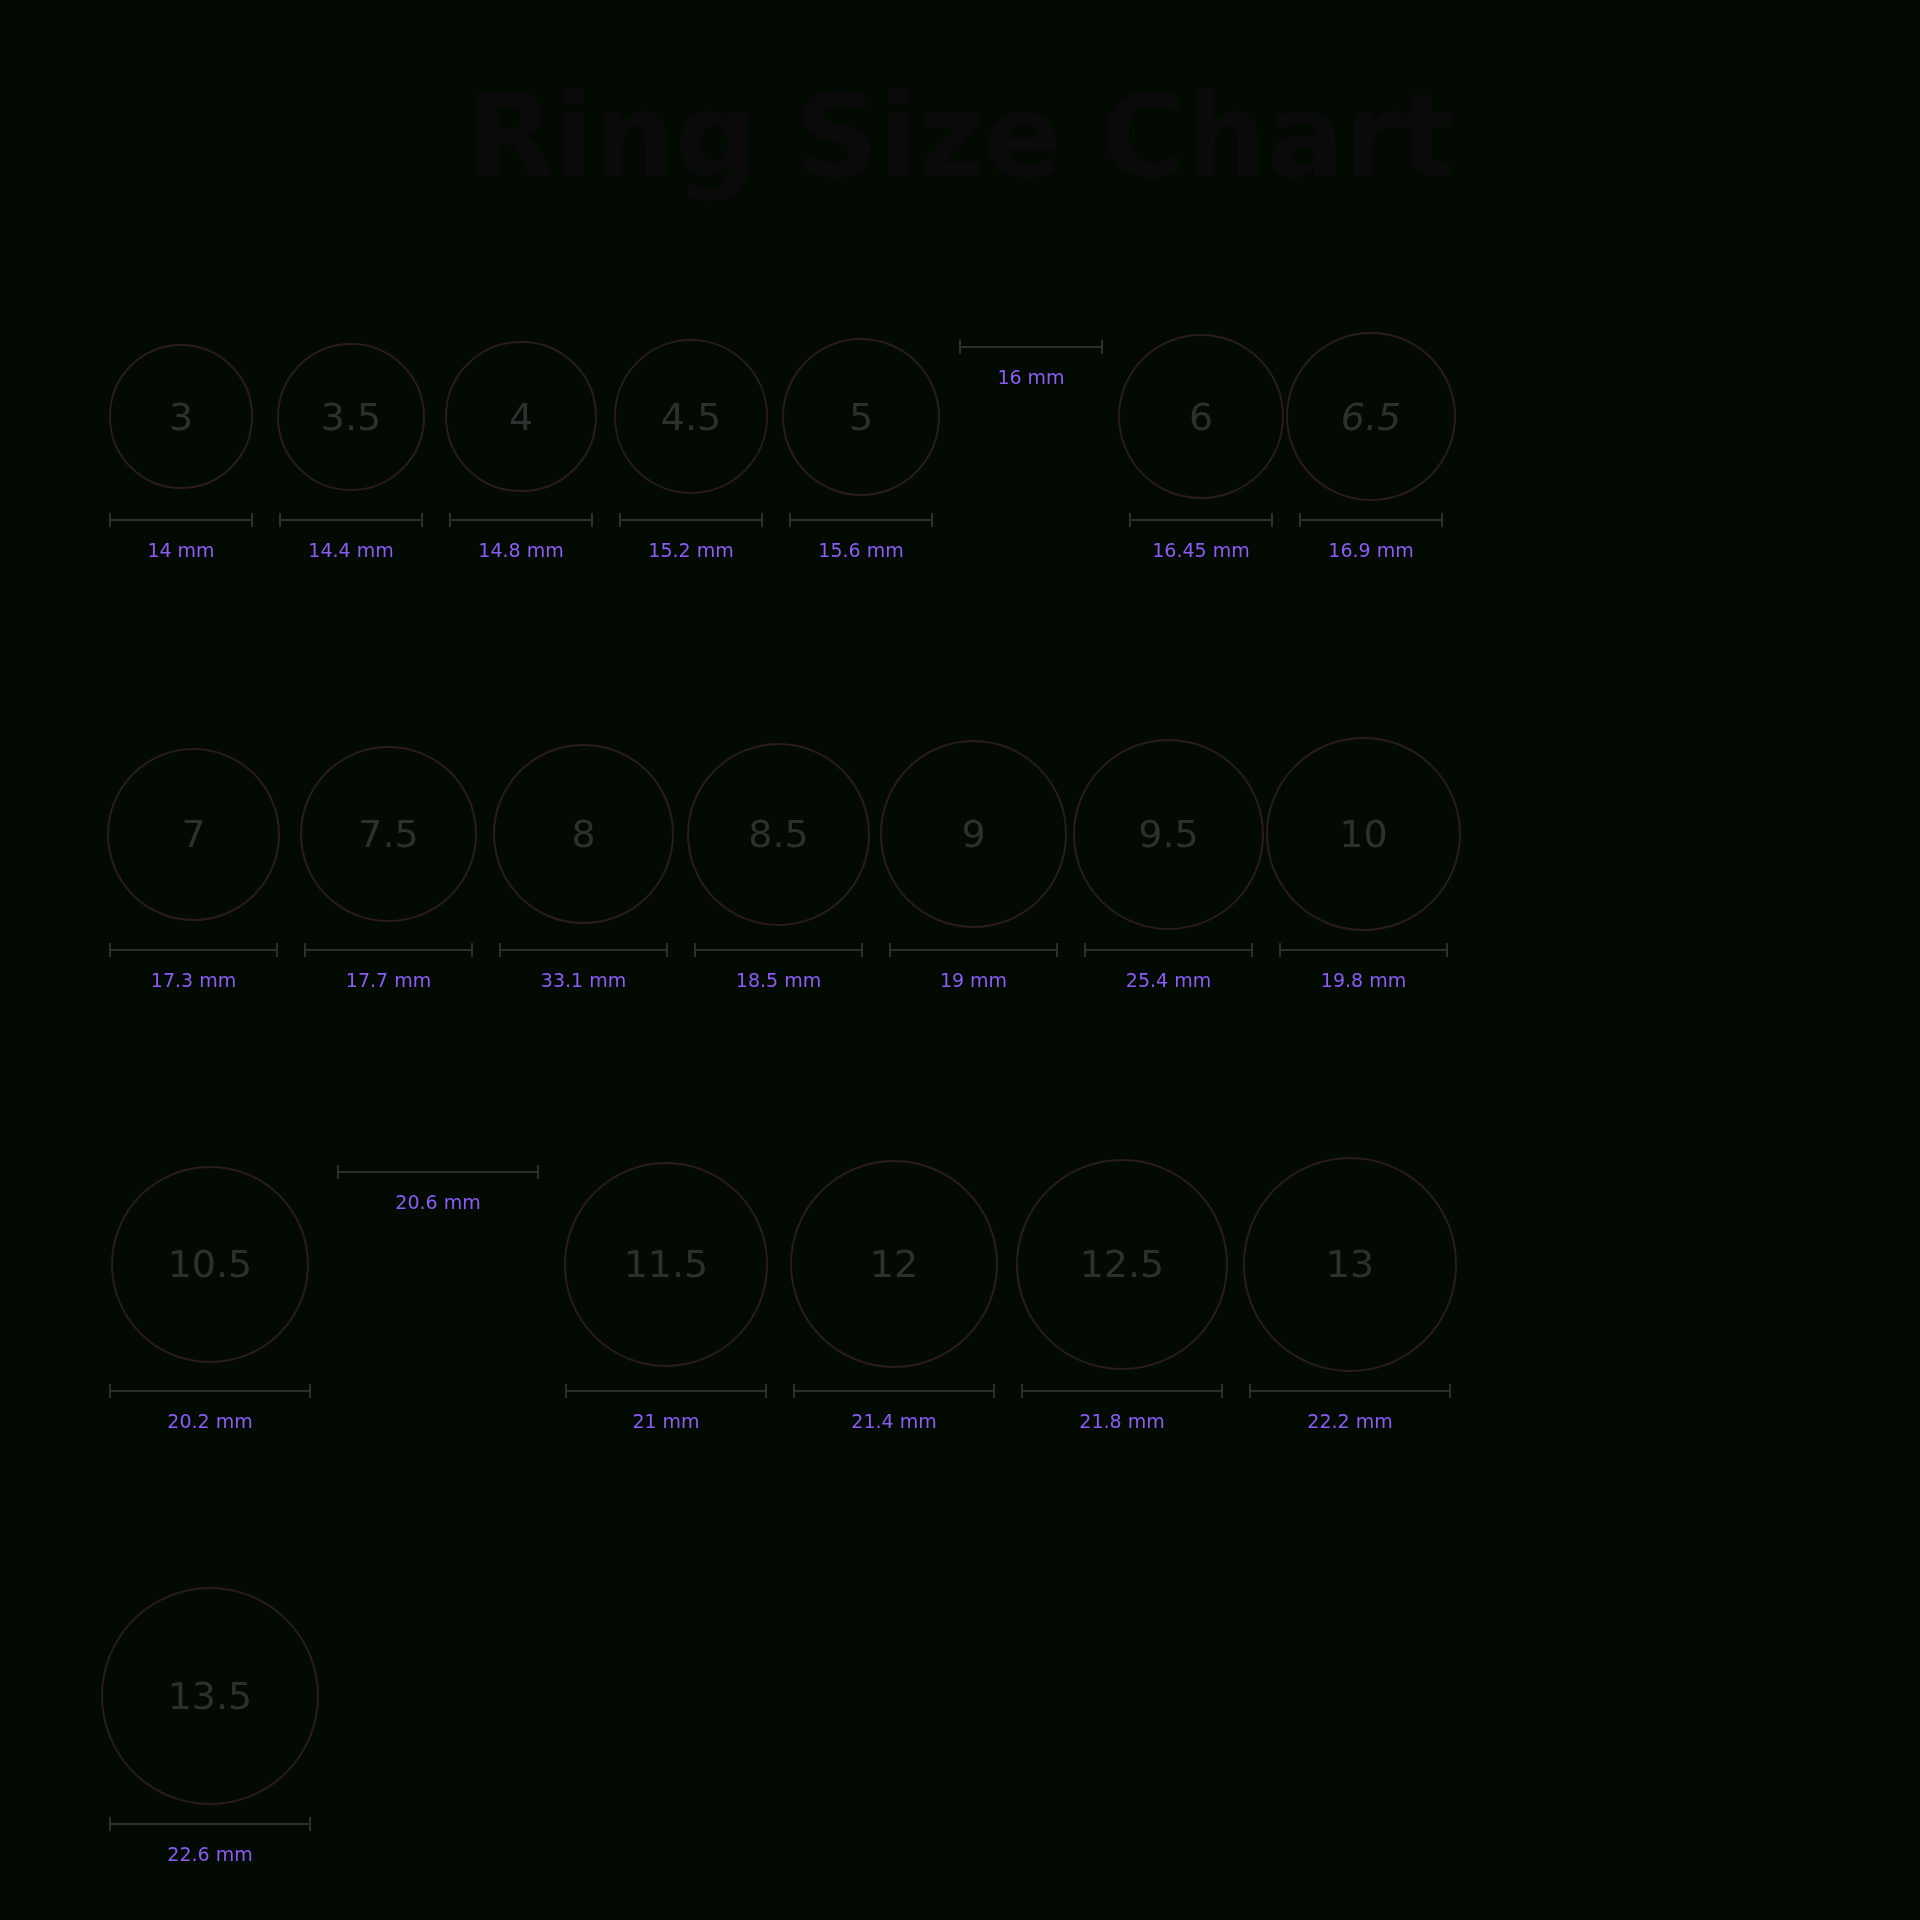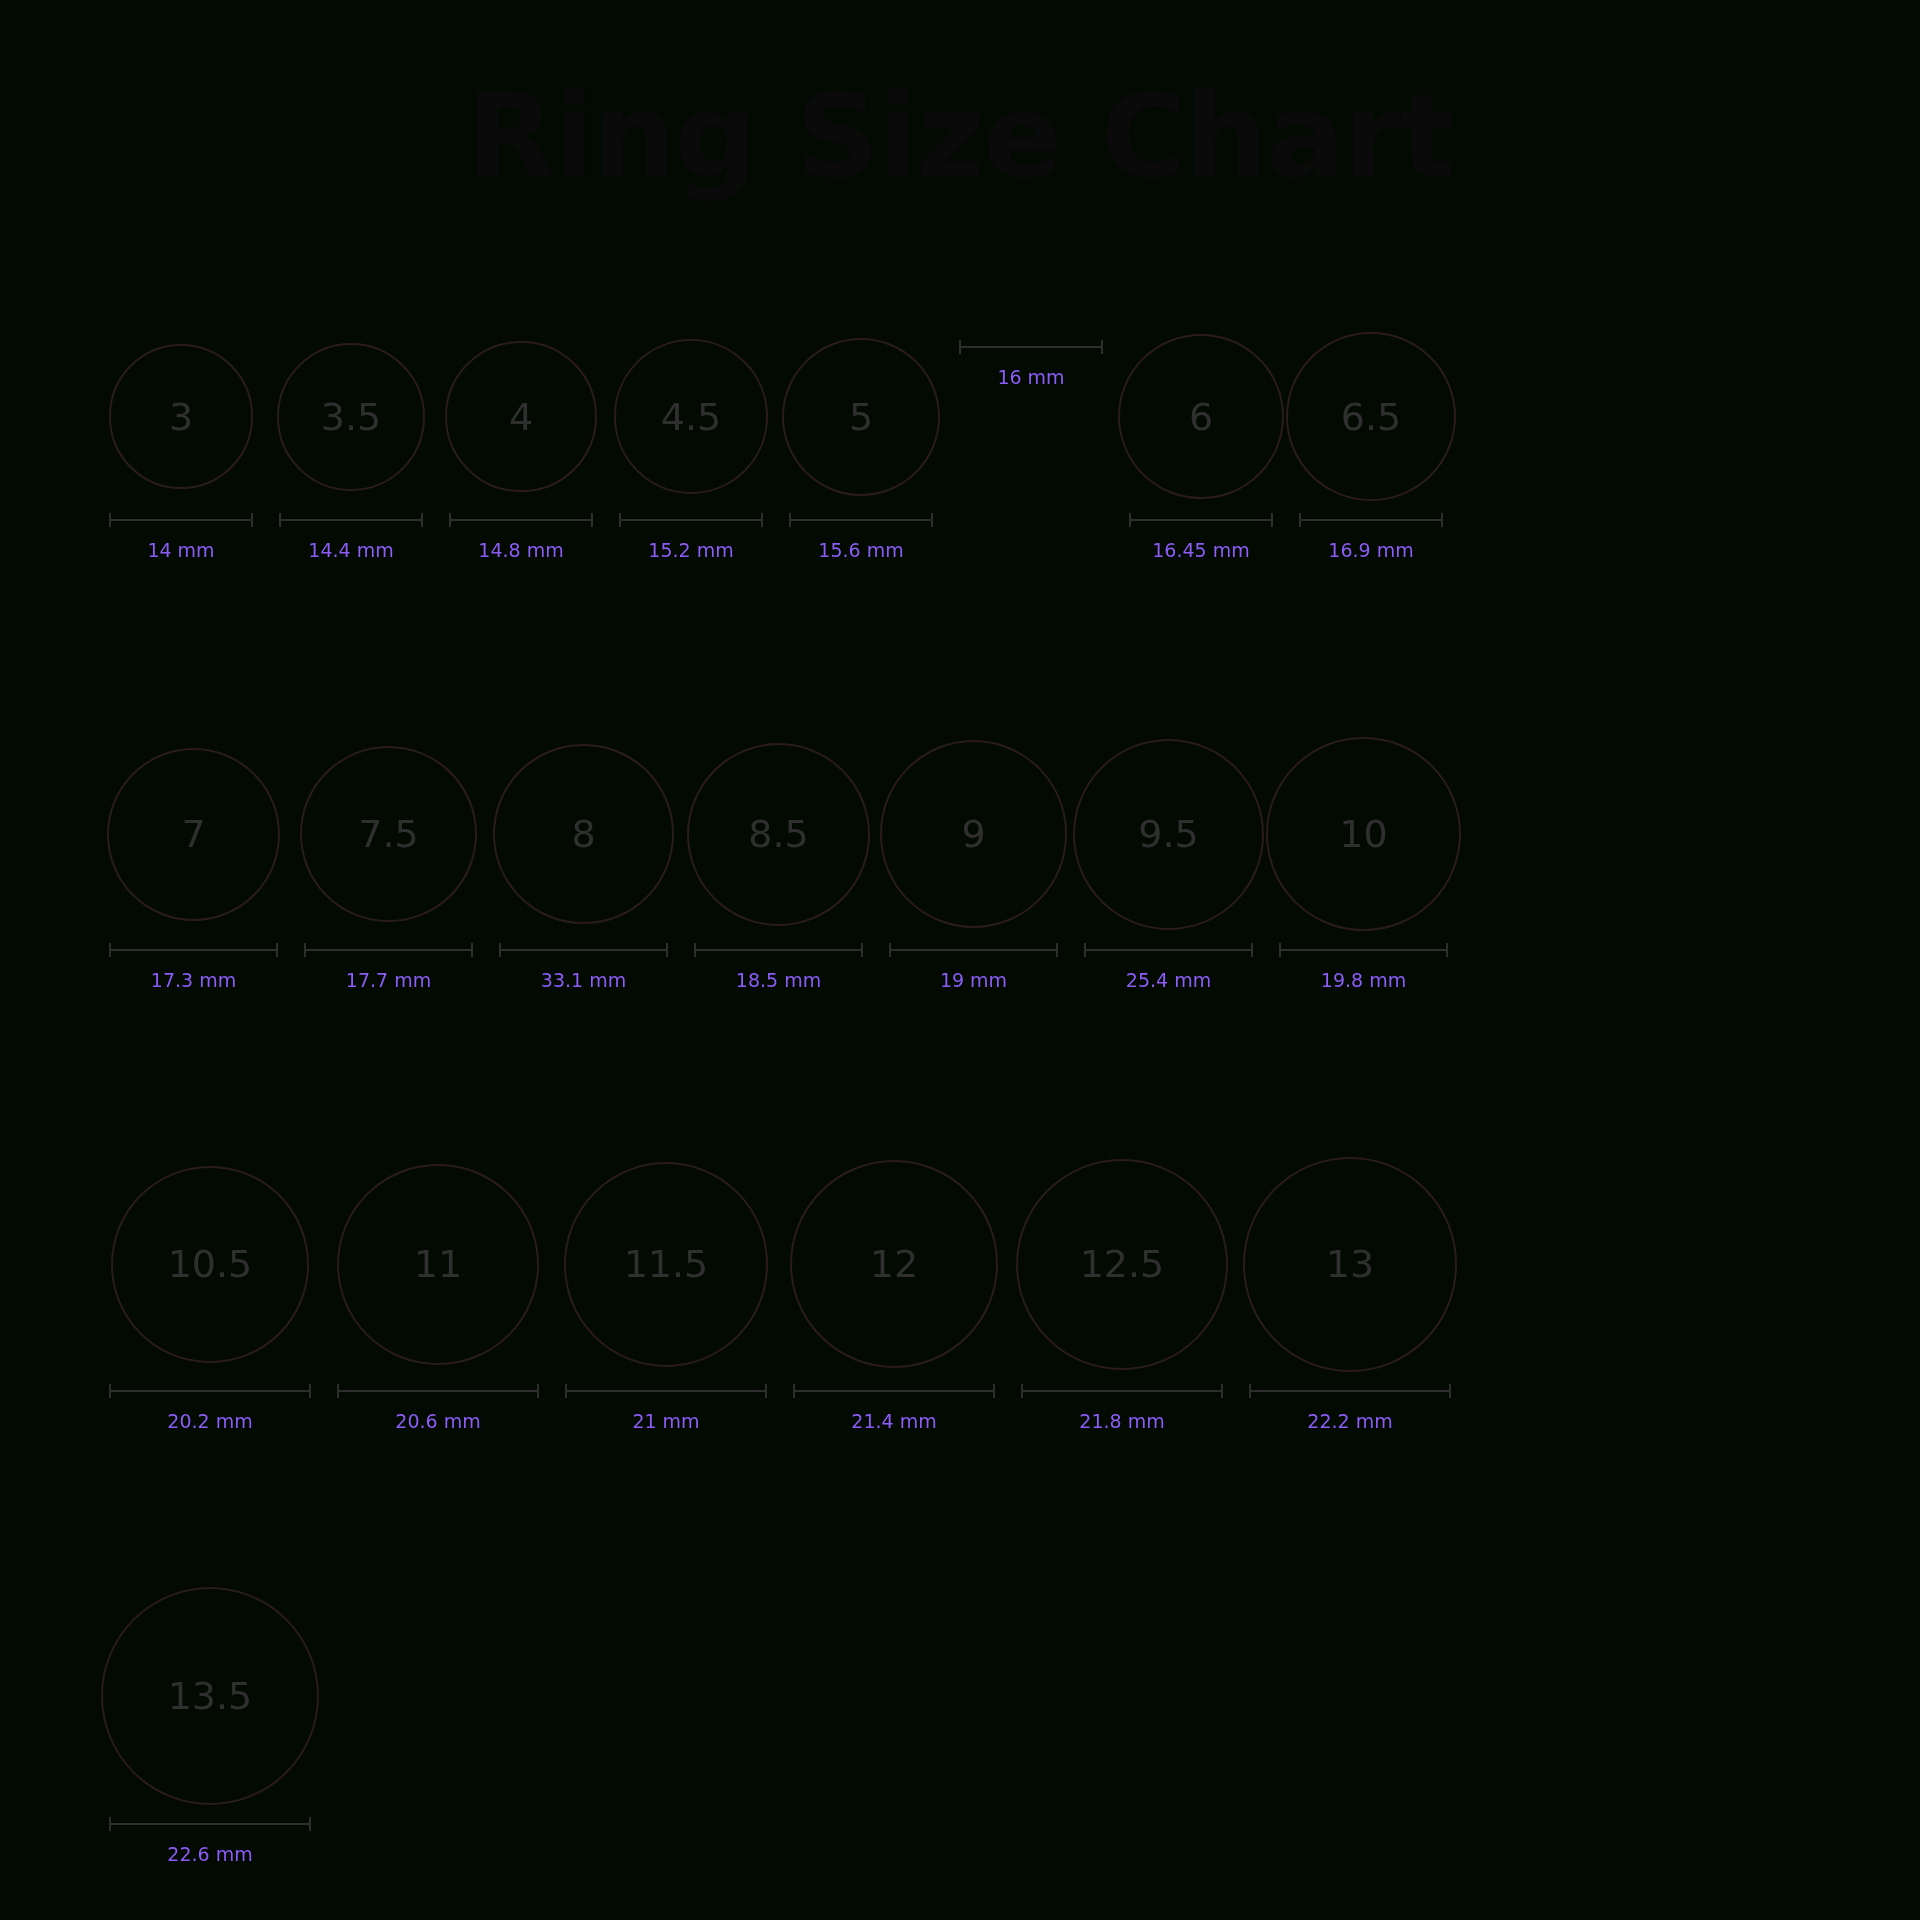--- a/index.html
+++ b/index.html
@@ -199,21 +199,21 @@
           </div>
           <div class="measure" style="width: 144px;">
             <div class="bar"></div>
             <div class="tick left"></div>
             <div class="tick right"></div>
           </div>
           <div class="mm-label">16.45 mm</div>
         </div>
         <div class="cell" style="width: 170px;">
           <div class="ring-area" style="height: 173.34px;">
-            <div class="ring" style="width: 169.34px; height: 169.34px;">
+            <div class="ring" style="width: 169.34px; height: 169.34px; font-style: italic;">
               <span class="ring-label">6.5</span>
             </div>
           </div>
           <div class="measure" style="width: 144px;">
             <div class="bar"></div>
             <div class="tick left"></div>
             <div class="tick right"></div>
           </div>
           <div class="mm-label">16.9 mm</div>
         </div>
@@ -319,25 +319,20 @@
             </div>
           </div>
           <div class="measure" style="width: 202px;">
             <div class="bar"></div>
             <div class="tick left"></div>
             <div class="tick right"></div>
           </div>
           <div class="mm-label">20.2 mm</div>
         </div>
         <div class="cell" style="width: 228px;">
-          <div class="ring-area" style="height: 218.92px;">
-            <div class="ring" style="width: 201.16px; height: 201.16px;">
-              <span class="ring-label">11</span>
-            </div>
-          </div>
           <div class="measure" style="width: 202px;">
             <div class="bar"></div>
             <div class="tick left"></div>
             <div class="tick right"></div>
           </div>
           <div class="mm-label">20.6 mm</div>
         </div>
         <div class="cell" style="width: 228px;">
           <div class="ring-area" style="height: 218.92px;">
             <div class="ring" style="width: 204.6px; height: 204.6px;">

